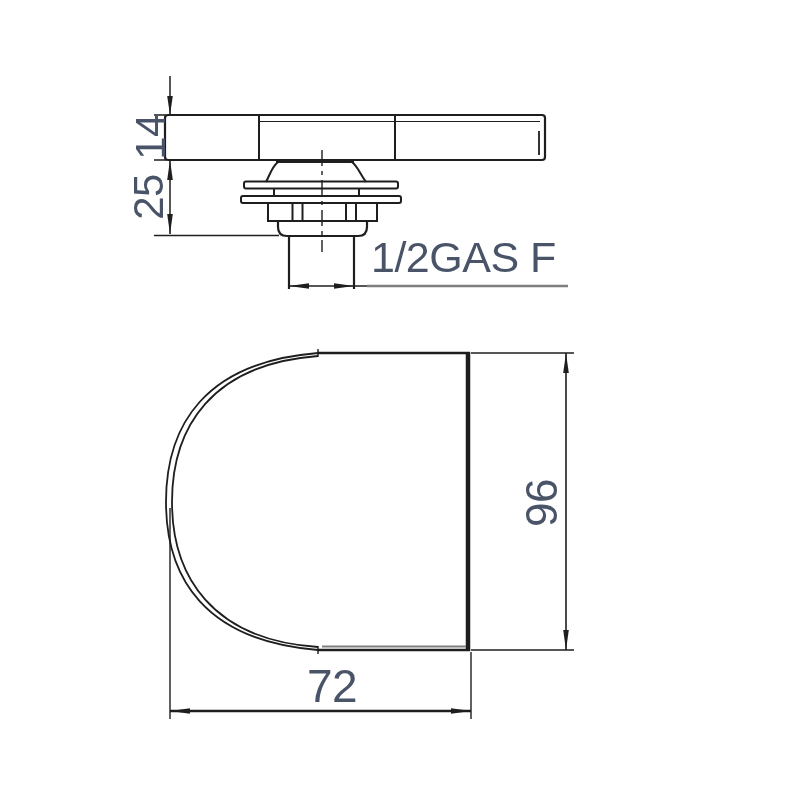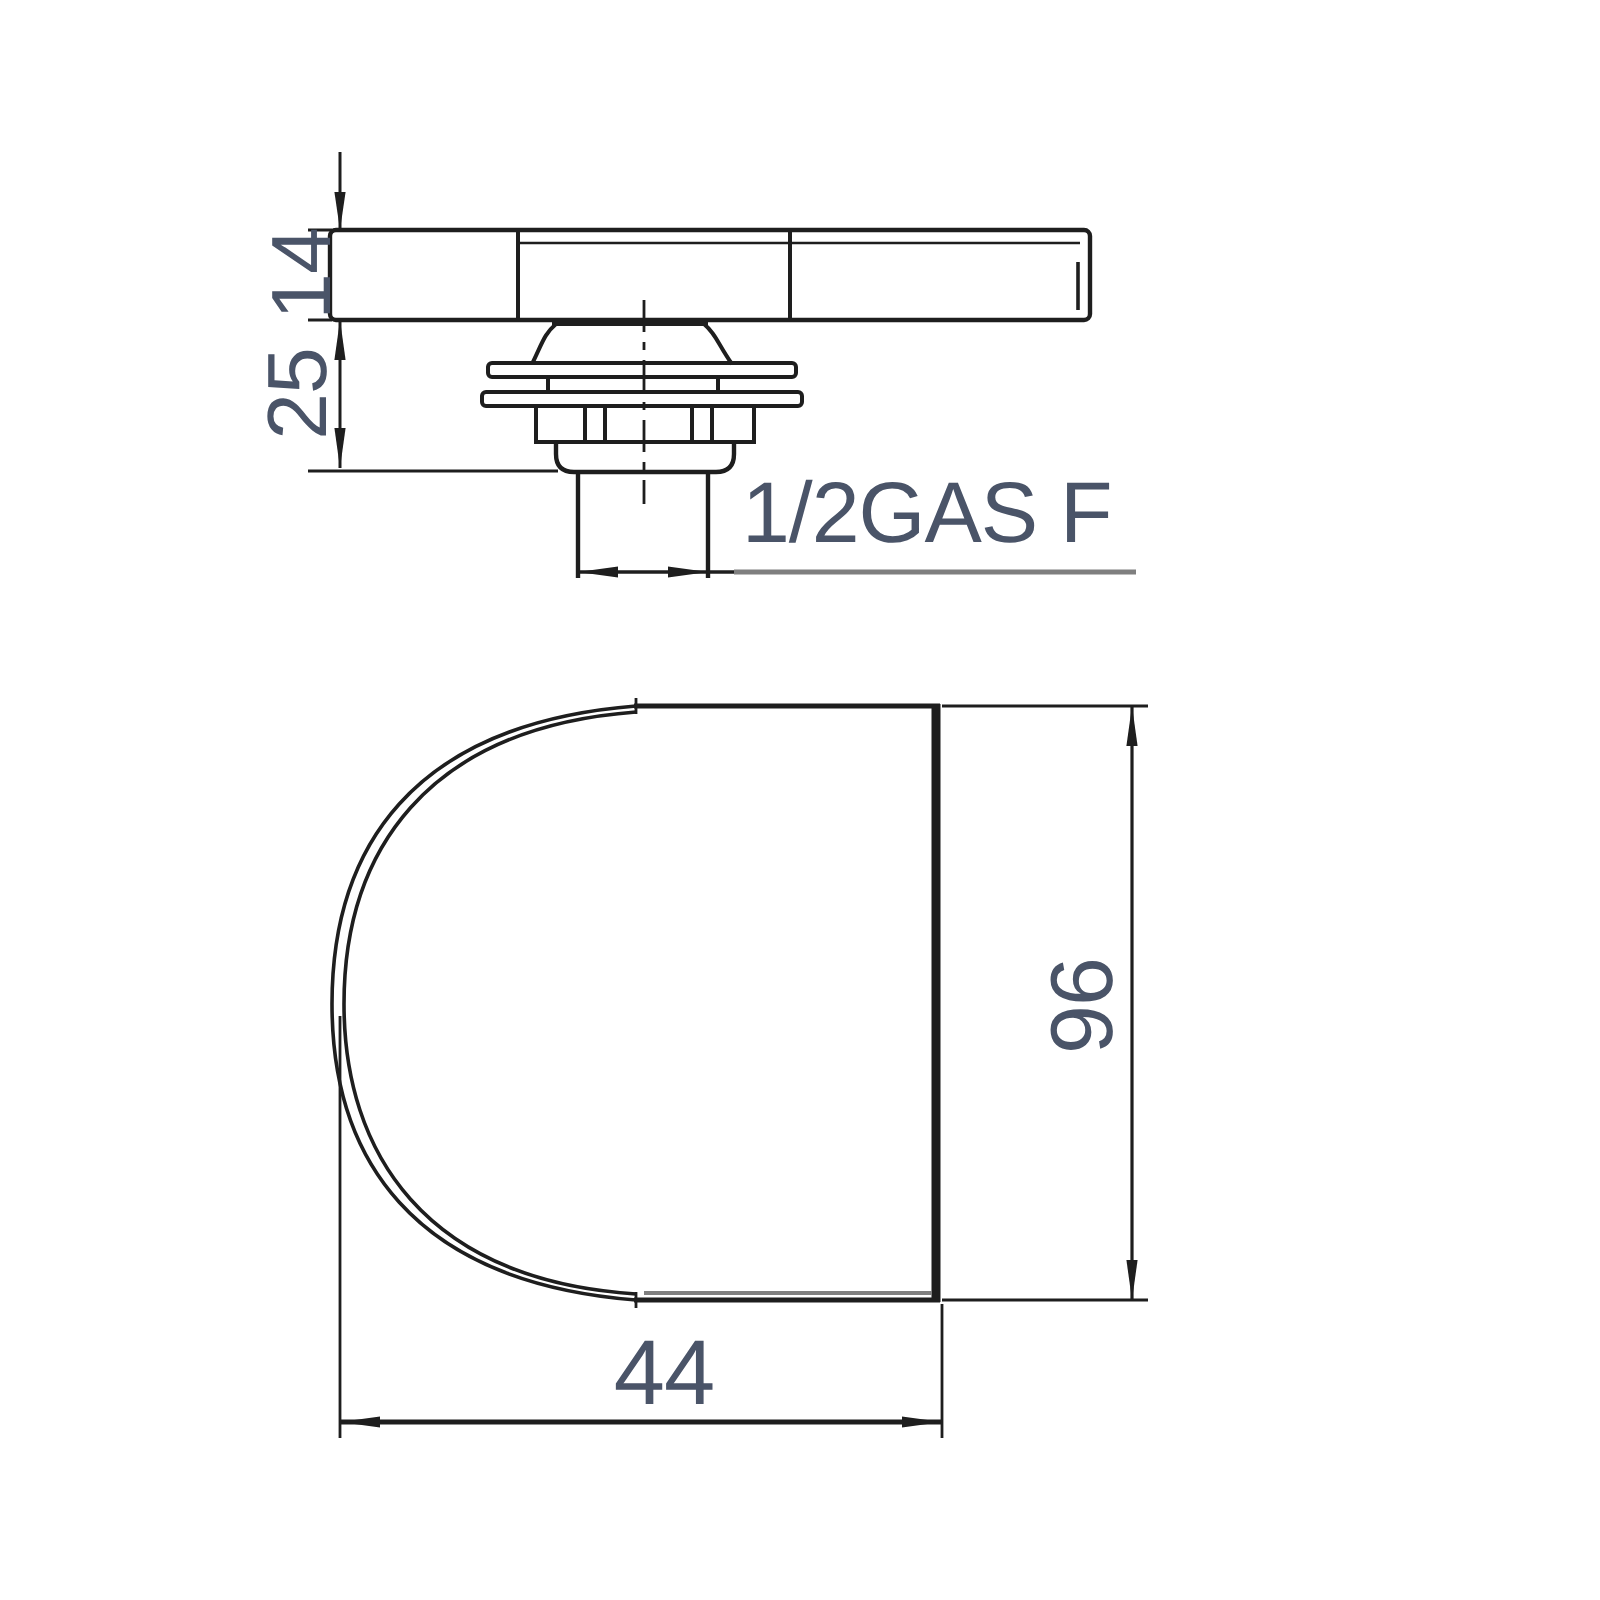--- a/index.html
+++ b/index.html
@@ -114,14 +114,14 @@
       <line x1="170" y1="711" x2="471" y2="711" stroke-width="2.4"></line>
       <polygon points="190,708.2 190,713.8 170,711" stroke="none"></polygon>
       <polygon points="451,708.2 451,713.8 471,711" stroke="none"></polygon>
     </g>
   </svg>
 
   <div class="dimlabel rot t-14">14</div>
   <div class="dimlabel rot t-25">25</div>
   <div class="dimlabel t-gas">1/2GAS F</div>
   <div class="dimlabel rot t-96">96</div>
-  <div class="dimlabel t-97">44</div>
+  <div class="dimlabel t-97">72</div>
 </div>
 
 </body></html>

